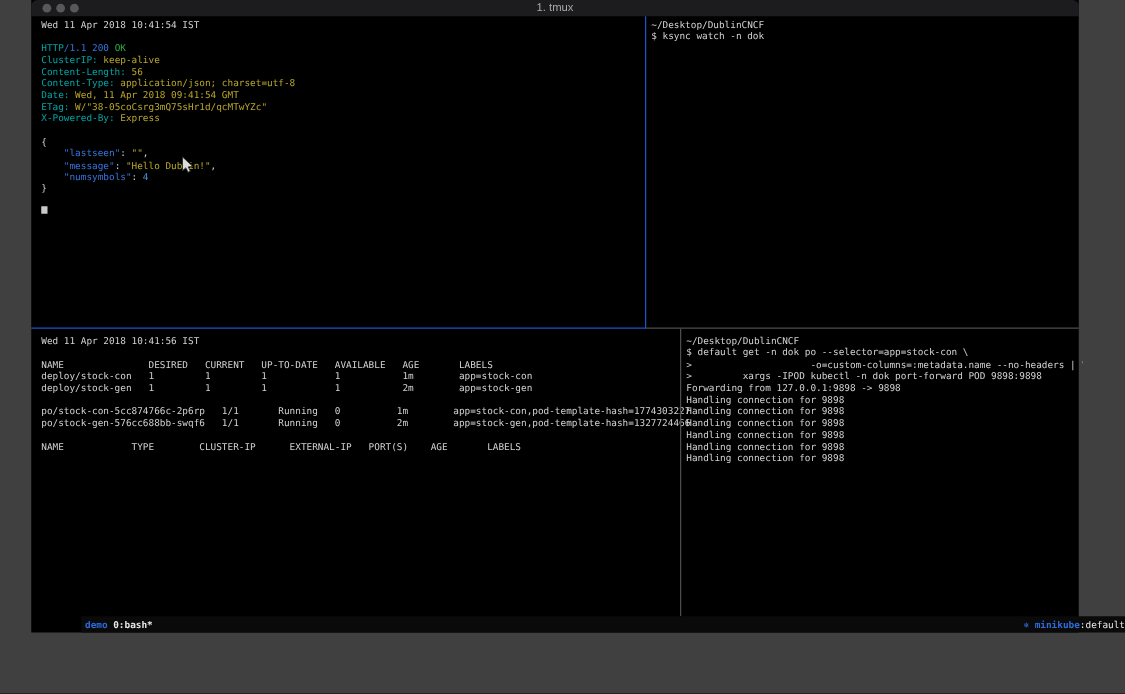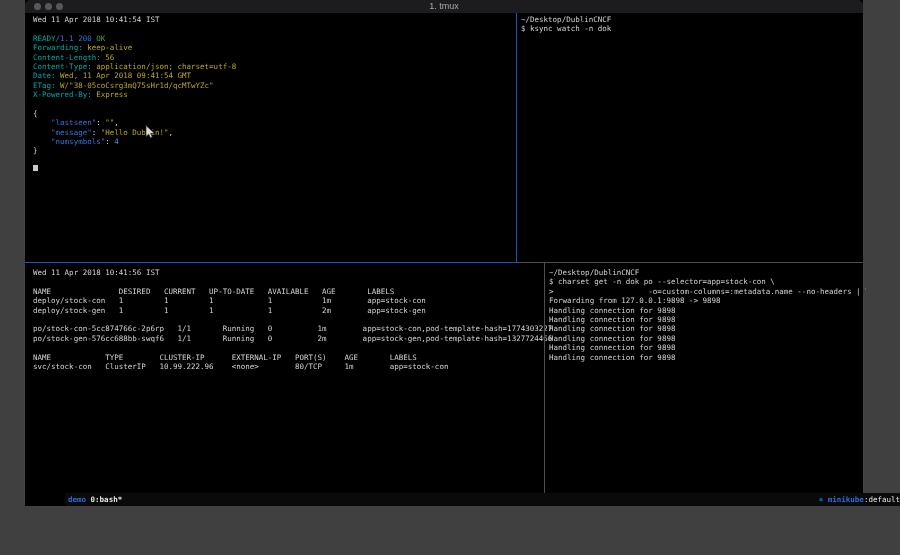--- a/index.html
+++ b/index.html
@@ -51,22 +51,22 @@
         <span class="light"></span>
         <span class="light"></span>
         <span class="light"></span>
       </div>
       <div class="wtitle">1. tmux</div>
     </div>
 
     <div class="pane pane-tl">
         <div class="tline"><span class="c-fg">Wed 11 Apr 2018 10:41:54 IST</span></div>
         <div class="tline"><span class="c-fg"> </span></div>
-        <div class="tline"><span class="c-cyan">READY</span><span class="c-blue">/1.1 200 </span><span class="c-green">OK</span></div>
-        <div class="tline"><span class="c-cyan">Forwarding:</span><span class="c-yellow"> keep-alive</span></div>
+        <div class="tline"><span class="c-cyan">HTTP</span><span class="c-blue">/1.1 200 </span><span class="c-green">OK</span></div>
+        <div class="tline"><span class="c-cyan">ClusterIP:</span><span class="c-yellow"> keep-alive</span></div>
         <div class="tline"><span class="c-cyan">Content-Length:</span><span class="c-yellow"> 56</span></div>
         <div class="tline"><span class="c-cyan">Content-Type:</span><span class="c-yellow"> application/json; charset=utf-8</span></div>
         <div class="tline"><span class="c-cyan">Date:</span><span class="c-yellow"> Wed, 11 Apr 2018 09:41:54 GMT</span></div>
         <div class="tline"><span class="c-cyan">ETag:</span><span class="c-yellow"> W/"38-05coCsrg3mQ75sHr1d/qcMTwYZc"</span></div>
         <div class="tline"><span class="c-cyan">X-Powered-By:</span><span class="c-yellow"> Express</span></div>
         <div class="tline"><span class="c-fg"> </span></div>
         <div class="tline"><span class="c-fg">{</span></div>
         <div class="tline"><span class="c-fg">    </span><span class="c-blue">"lastseen"</span><span class="c-fg">: </span><span class="c-yellow">""</span><span class="c-fg">,</span></div>
         <div class="tline"><span class="c-fg">    </span><span class="c-blue">"message"</span><span class="c-fg">: </span><span class="c-yellow">"Hello Dublin!"</span><span class="c-fg">,</span></div>
         <div class="tline"><span class="c-fg">    </span><span class="c-blue">"numsymbols"</span><span class="c-fg">: </span><span class="c-lightblue">4</span></div>
@@ -87,27 +87,27 @@
         <div class="tline"><span class="c-fg">Wed 11 Apr 2018 10:41:56 IST</span></div>
         <div class="tline"><span class="c-fg"> </span></div>
         <div class="tline"><span class="c-fg">NAME               DESIRED   CURRENT   UP-TO-DATE   AVAILABLE   AGE       LABELS</span></div>
         <div class="tline"><span class="c-fg">deploy/stock-con   1         1         1            1           1m        app=stock-con</span></div>
         <div class="tline"><span class="c-fg">deploy/stock-gen   1         1         1            1           2m        app=stock-gen</span></div>
         <div class="tline"><span class="c-fg"> </span></div>
         <div class="tline"><span class="c-fg">po/stock-con-5cc874766c-2p6rp   1/1       Running   0          1m        app=stock-con,pod-template-hash=1774303227</span></div>
         <div class="tline"><span class="c-fg">po/stock-gen-576cc688bb-swqf6   1/1       Running   0          2m        app=stock-gen,pod-template-hash=1327724466</span></div>
         <div class="tline"><span class="c-fg"> </span></div>
         <div class="tline"><span class="c-fg">NAME            TYPE        CLUSTER-IP      EXTERNAL-IP   PORT(S)    AGE       LABELS</span></div>
-        <div class="tline"><span class="c-fg">svc/stock-con   ClusterIP   10.99.222.96    &lt;none&gt;        80/TCP     1m        app=stock-con</span></div>
       </div>
     <div class="vb-bottom"></div>
     <div class="pane pane-br">
         <div class="tline"><span class="c-fg">~/Desktop/DublinCNCF</span></div>
-        <div class="tline"><span class="c-fg">$ charset get -n dok po --selector=app=stock-con \</span></div>
+        <div class="tline"><span class="c-fg">$ default get -n dok po --selector=app=stock-con \</span></div>
         <div class="tline"><span class="c-fg">&gt;                     -o=custom-columns=:metadata.name --no-headers | \</span></div>
+        <div class="tline"><span class="c-fg">&gt;         xargs -IPOD kubectl -n dok port-forward POD 9898:9898</span></div>
         <div class="tline"><span class="c-fg">Forwarding from 127.0.0.1:9898 -&gt; 9898</span></div>
         <div class="tline"><span class="c-fg">Handling connection for 9898</span></div>
         <div class="tline"><span class="c-fg">Handling connection for 9898</span></div>
         <div class="tline"><span class="c-fg">Handling connection for 9898</span></div>
         <div class="tline"><span class="c-fg">Handling connection for 9898</span></div>
         <div class="tline"><span class="c-fg">Handling connection for 9898</span></div>
         <div class="tline"><span class="c-fg">Handling connection for 9898</span></div>
       </div>
 
     <div class="statusbar">

